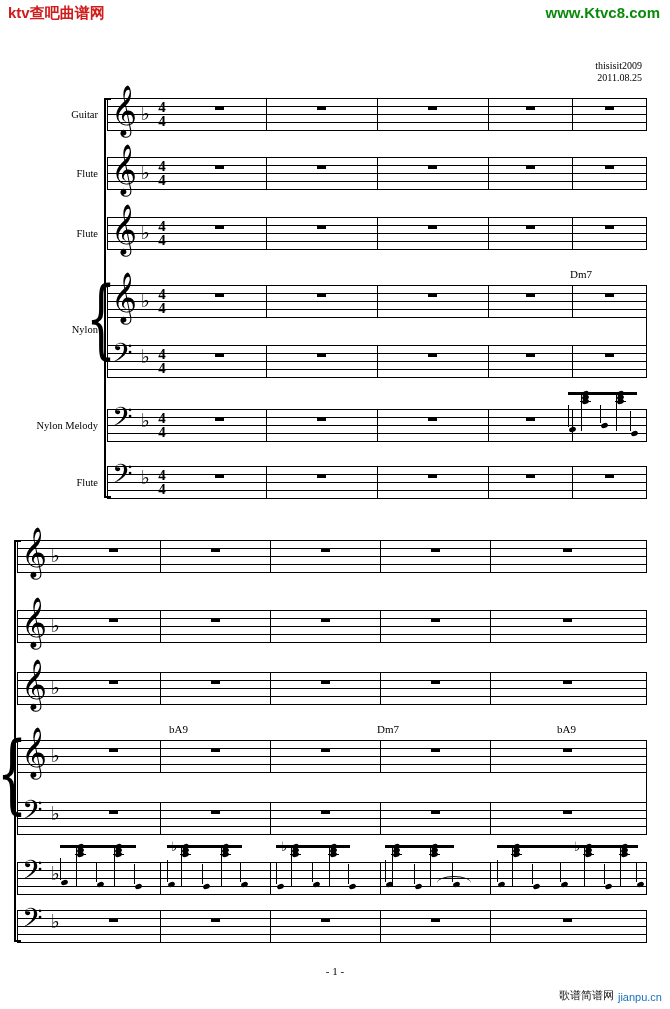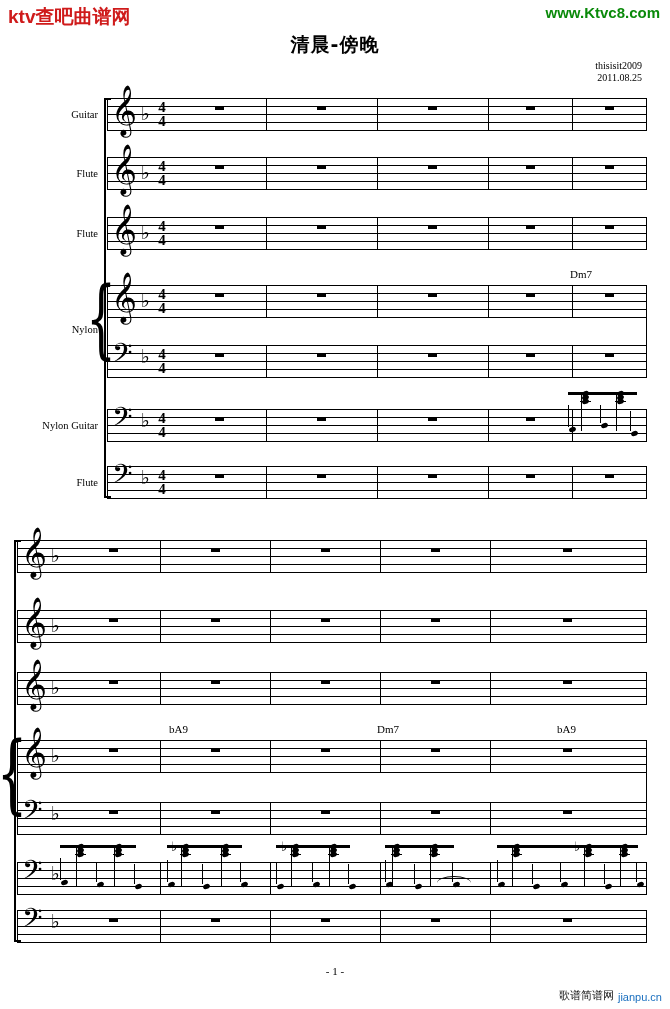--- a/index.html
+++ b/index.html
@@ -20,21 +20,21 @@
     left: 0; top: 0;
     width: 670px;
     height: 1009px;
   }
 
   
   .wm-left {
     position: absolute;
     left: 8px; top: 4px;
     font-family: "Liberation Sans", sans-serif;
-    font-size: 19px;
+    font-size: 15px;
     font-weight: bold;
     color: #cf1b1b;
     letter-spacing: 0px;
     white-space: nowrap;
   }
   .wm-right {
     position: absolute;
     right: 10px; top: 4px;
     font-family: "Liberation Sans", sans-serif;
     font-size: 15px;
@@ -224,21 +224,20 @@
   }
 </style>
 </head>
 <body>
 
 <div class="page">
 
   <div class="wm-left">ktv查吧曲谱网</div>
   <div class="wm-right">www.Ktvc8.com</div>
 
-  <div class="doc-title">清晨-傍晚</div>
   <div class="credit c1">thisisit2009</div>
   <div class="credit c2">2011.08.25</div>
 
   <div class="system" style="left:0;top:0;width:670px;height:520px;">
 
     <div class="group-bracket" style="left:104px;top:98px;height:400px;"></div>
 
     <div class="inst-label" style="left:20px;top:109px;width:78px;">Guitar</div>
     <div class="staff" style="left:107px;top:98px;width:540px;">
       <div class="line l0"></div>
@@ -366,21 +365,21 @@
       <div class="barline" style="left:381px;top:0;height:32px;"></div>
       <div class="barline" style="left:465px;top:0;height:32px;"></div>
       <div class="barline" style="left:539px;top:0;height:32px;"></div>
       <div class="rest" style="left:108px;top:8px;"></div>
       <div class="rest" style="left:210px;top:8px;"></div>
       <div class="rest" style="left:321px;top:8px;"></div>
       <div class="rest" style="left:419px;top:8px;"></div>
       <div class="rest" style="left:498px;top:8px;"></div>
     </div>
 
-    <div class="inst-label" style="left:10px;top:420px;width:88px;">Nylon Guitar</div>
+    <div class="inst-label" style="left:10px;top:420px;width:88px;">Nylon Melody</div>
     <div class="staff" style="left:107px;top:409px;width:540px;">
       <div class="line l0"></div>
       <div class="line l1"></div>
       <div class="line l2"></div>
       <div class="line l3"></div>
       <div class="line l4"></div>
       <div class="clef bass" style="left:5px;top:-5px;">𝄢</div>
       <div class="keysig" style="left:34px;top:2px;">♭</div>
       <div class="timesig" style="left:46px;top:2px;width:18px;">
         <span>4</span>

